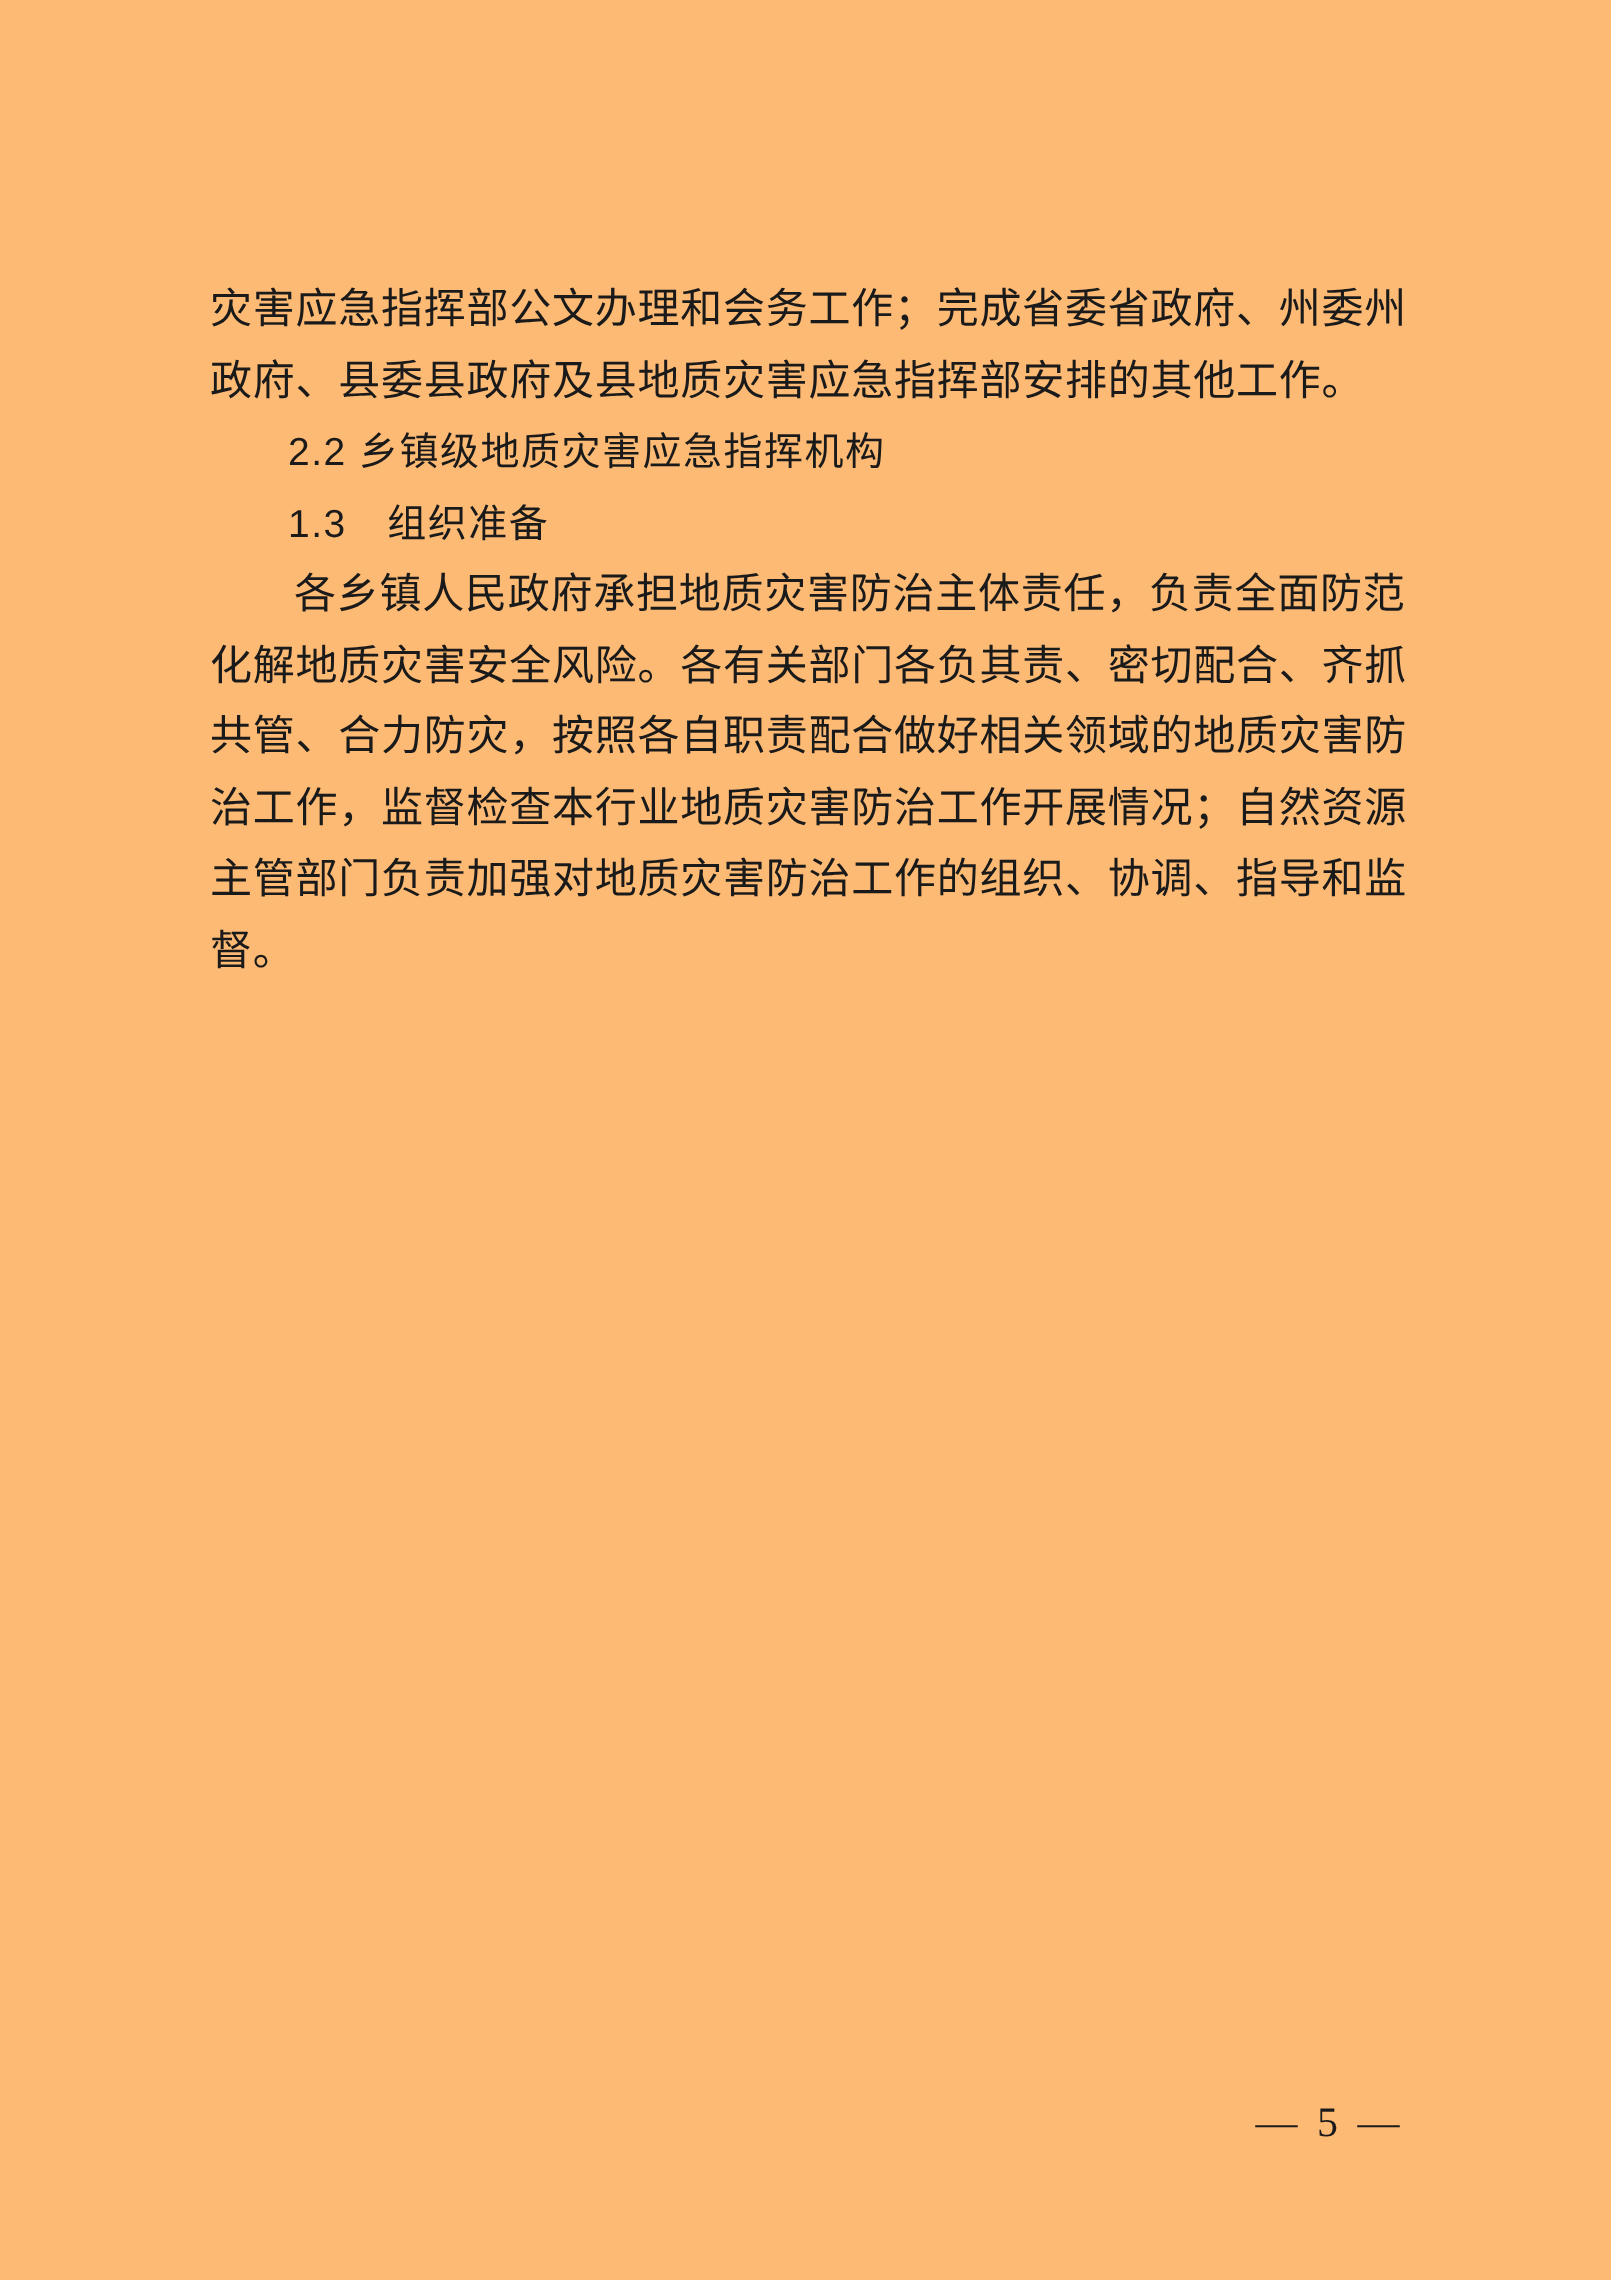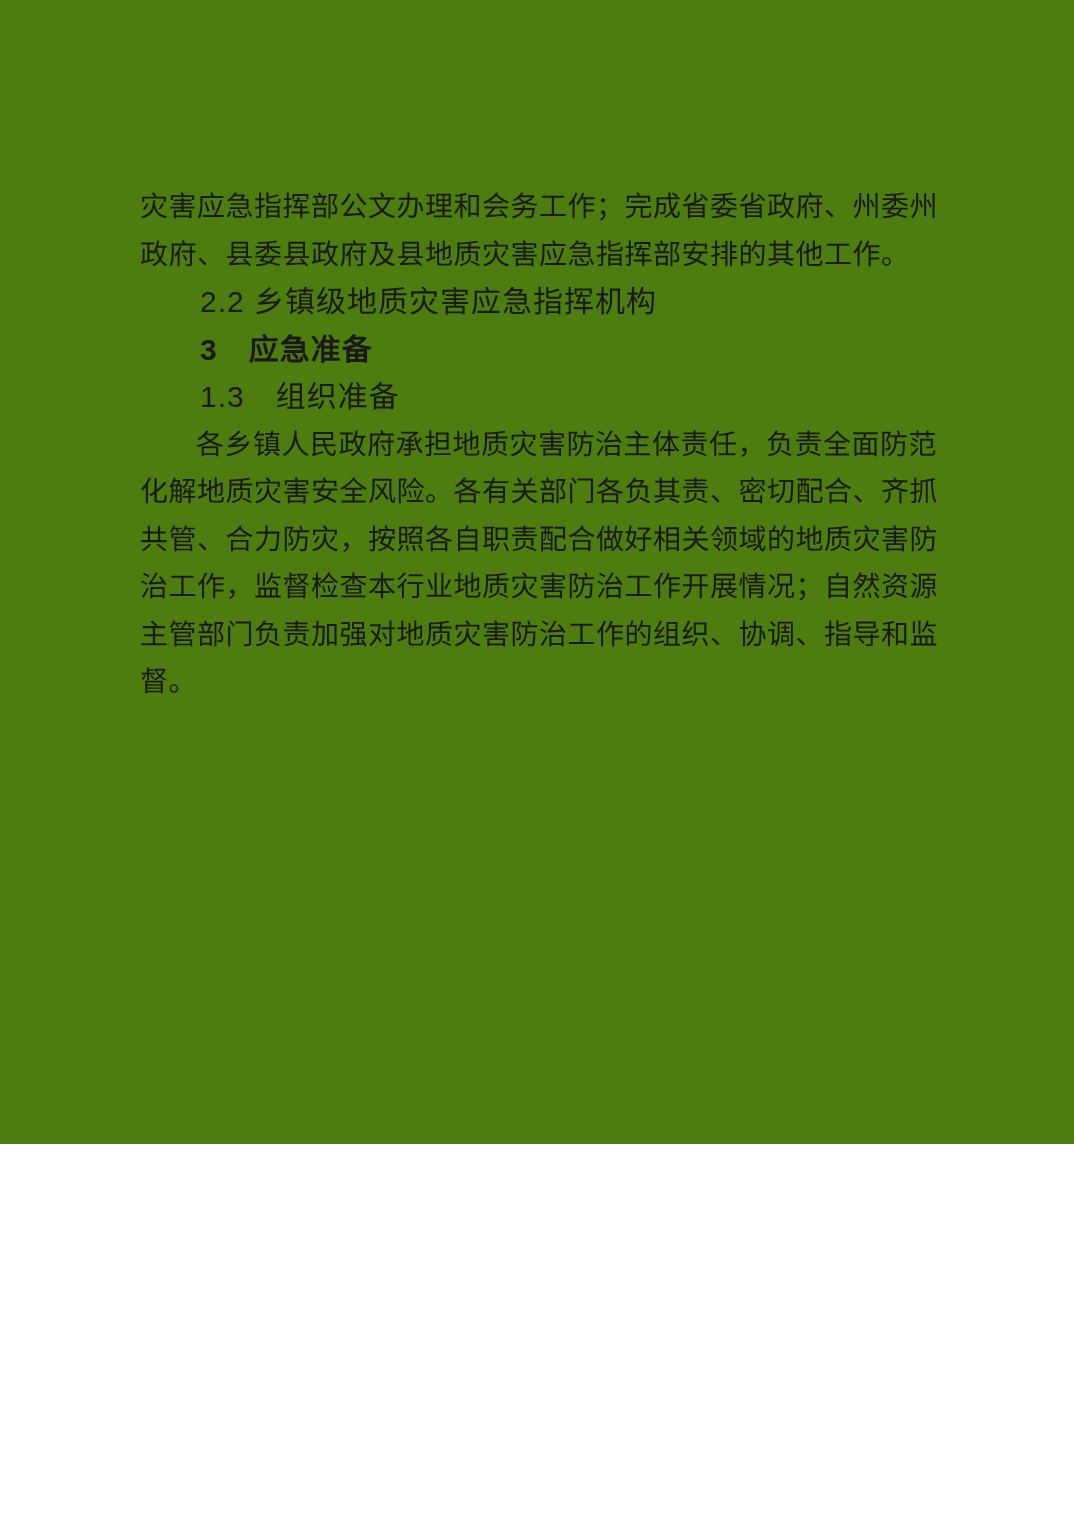--- a/index.html
+++ b/index.html
@@ -3,22 +3,22 @@
 <meta charset="utf-8">
 <style>
   html, body {
     margin: 0;
     padding: 0;
     background: #ffffff;
   }
   .page {
     position: relative;
     width: 1074px;
-    height: 1144px;
-    background: #4d7c0f;
+    height: 1520px;
+    background: #fdba74;
     overflow: hidden;
     color: #1a1a1a;
   }
   .content {
     position: absolute;
     left: 140px;
     top: 183px;
     width: 800px;
   }
   .para {
@@ -29,21 +29,21 @@
     white-space: pre-line;
     text-indent: 2em;
     margin: 0;
     text-align: left;
   }
   .para.continued {
     text-indent: 0;
   }
   .heading {
     font-family: "Liberation Sans", sans-serif;
-    font-size: 30px;
+    font-size: 26px;
     line-height: 47.5px;
     letter-spacing: 1px;
     white-space: pre-line;
     text-indent: 2em;
     font-weight: 400;
     margin: 0;
   }
   .heading.bold {
     font-weight: 700;
   }
@@ -64,21 +64,20 @@
   <div class="content">
 
     <p class="para continued">灾害应急指挥部公文办理和会务工作；完成省委省政府、州委州
 政府、县委县政府及县地质灾害应急指挥部安排的其他工作。</p>
 
     <h3 class="heading">2.2 乡镇级地质灾害应急指挥机构</h3>
 
 
 
 
-    <h2 class="heading bold">3　应急准备</h2>
 
     <h3 class="heading">1.3　组织准备</h3>
 
     <p class="para">各乡镇人民政府承担地质灾害防治主体责任，负责全面防范
 化解地质灾害安全风险。各有关部门各负其责、密切配合、齐抓
 共管、合力防灾，按照各自职责配合做好相关领域的地质灾害防
 治工作，监督检查本行业地质灾害防治工作开展情况；自然资源
 主管部门负责加强对地质灾害防治工作的组织、协调、指导和监
 督。</p>
 

